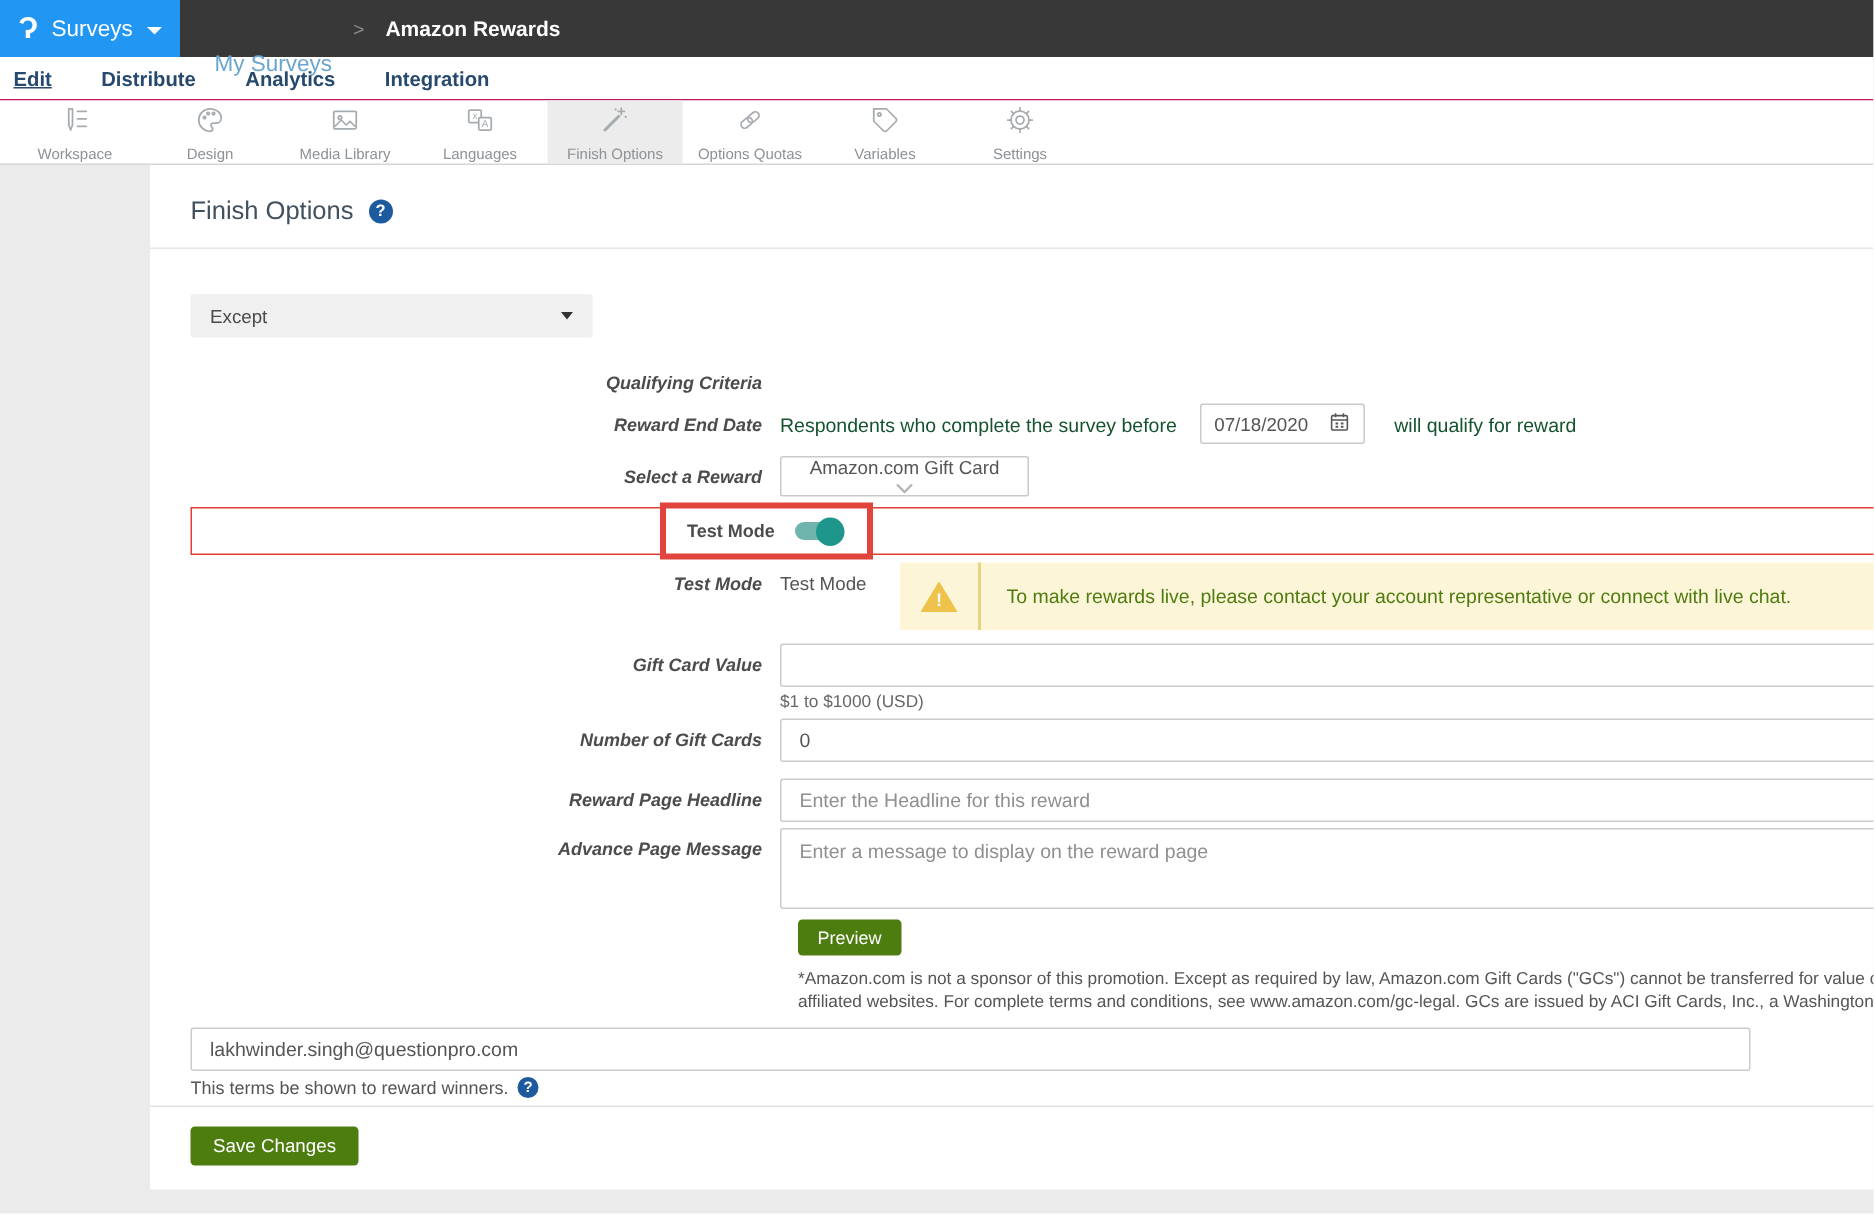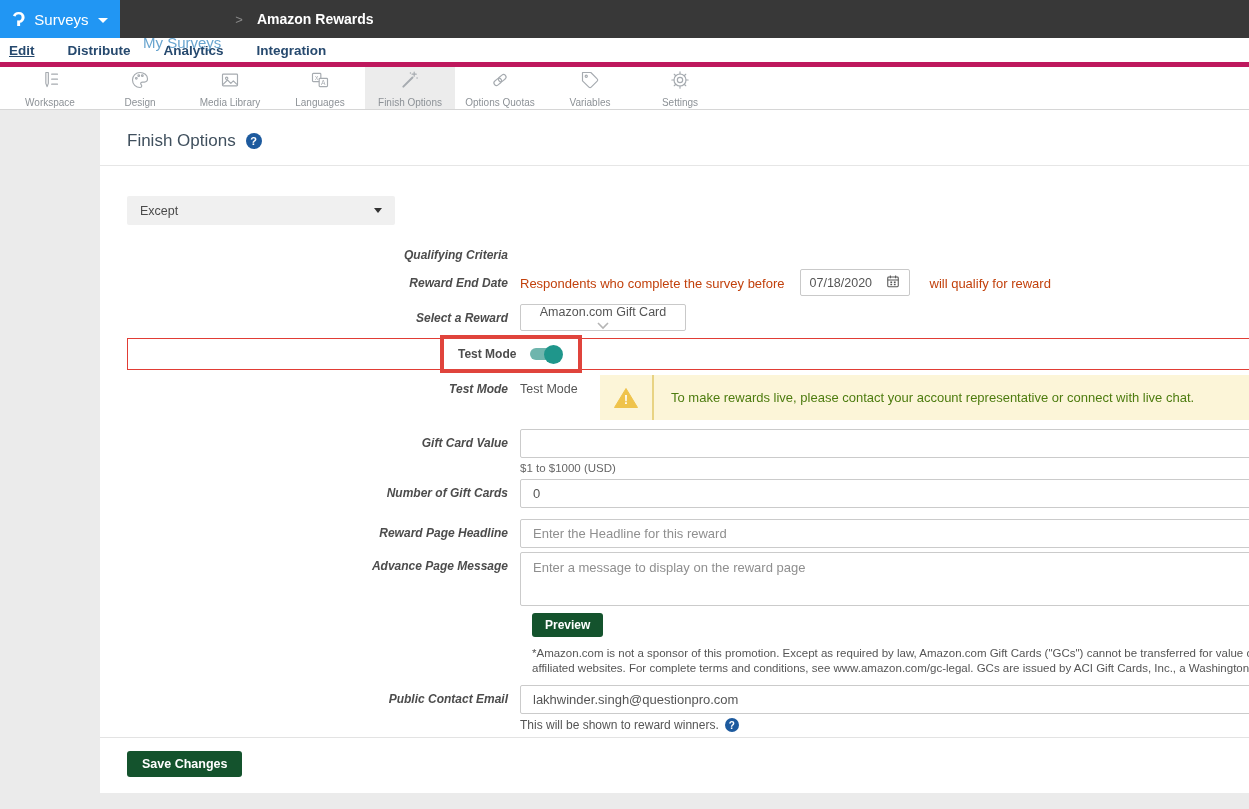--- a/index.html
+++ b/index.html
@@ -14,21 +14,21 @@
   .logo-box { width: 120px; background: #2196f3; display: flex; align-items: center; justify-content: center; gap: 9px; color: #fff; cursor: pointer; }
   .logo-glyph { font-size: 20px; font-weight: 700; line-height: 1; }
   .product-name { font-size: 15px; }
   .caret-down { width: 0; height: 0; border-left: 5px solid transparent; border-right: 5px solid transparent; border-top: 5px solid #fff; margin-top: 2px; }
   .breadcrumb { display: flex; align-items: center; gap: 14px; margin-left: 23px; }
   .bc-parent { color: #6aa5cf; font-size: 15px; cursor: pointer; margin-top: 46px; }
   .bc-sep { color: #8a8a8a; font-size: 13px; }
   .bc-current { color: #ffffff; font-size: 14px; font-weight: 600; }
 
   
-  .navbar { height: 29px; background: #fff; border-bottom: 5px solid #be185d; display: flex; align-items: center; padding-left: 9px; }
+  .navbar { height: 29px; background: #fff; border-bottom: 1px solid #be185d; display: flex; align-items: center; padding-left: 9px; }
   .nav-tab { font-size: 13.5px; font-weight: 700; color: #26496e; margin-right: 33px; cursor: pointer; }
   .nav-tab.active { text-decoration: underline; }
 
   
   .toolbar { height: 43px; background: #fff; border-bottom: 1px solid #d6d6d6; display: flex; padding-left: 5px; }
   .tool-item { width: 90px; display: flex; flex-direction: column; align-items: center; justify-content: center; gap: 3px; cursor: pointer; padding-top: 2px; }
   .tool-item.selected { background: #ececec; }
   .tool-item svg { stroke: #a6abb0; fill: none; stroke-width: 1.4; stroke-linecap: round; stroke-linejoin: round; }
   .tool-label { font-size: 10px; color: #8d9297; white-space: nowrap; }
 
@@ -43,21 +43,21 @@
   .help-icon.small { width: 14px; height: 14px; font-size: 10px; }
   .title-divider { border: none; border-top: 1px solid #e6e6e6; margin: 14px 0 0 -27px; width: 1500px; }
 
   .rewards-dd { margin-top: 30px; width: 268px; height: 29px; background: #f0f0f0; border-radius: 2px; display: flex; align-items: center; justify-content: space-between; padding: 0 13px; cursor: pointer; }
   .rewards-dd-label { font-size: 12.5px; color: #4a4a4a; }
   .caret-down-dark { width: 0; height: 0; border-left: 4.5px solid transparent; border-right: 4.5px solid transparent; border-top: 5px solid #333; }
 
   .form { margin-top: 16px; }
   .row { display: flex; align-items: flex-start; }
   .lbl { width: 393px; text-align: right; padding-right: 12px; font-weight: 700; font-size: 12px; color: #4c4c4c; padding-top: 7px; white-space: nowrap; font-style: italic; }
-  .fieldtext { font-size: 13px; color: #c2410c; padding-top: 7px; }
+  .fieldtext { font-size: 13px; color: #14532d; padding-top: 7px; }
 
   .select { height: 27px; border: 1px solid #c9c9c9; border-radius: 2px; background: #fff; display: inline-flex; align-items: center; justify-content: space-between; padding: 0 10px; font-size: 12.5px; color: #555; cursor: pointer; }
   .sel-qc { width: 181px; }
   .sel-reward { width: 166px; flex-direction: column; }
   .chev svg { stroke: #b5b5b5; fill: none; stroke-width: 1.6; }
 
   .date-input { width: 110px; height: 27px; border: 1px solid #c9c9c9; border-radius: 2px; margin-left: 15px; display: flex; align-items: center; justify-content: space-between; padding: 0 9px; font-size: 12.5px; color: #555; cursor: text; }
   .date-input svg { stroke: #555; fill: none; stroke-width: 1.2; }
   .suffix-text { margin-left: 20px; }
 
@@ -82,21 +82,21 @@
   textarea.txt-area { width: 1040px; height: 54px; border: 1px solid #cbcbcb; border-radius: 2px; padding: 7px 12px; font-size: 13px; color: #555; font-family: "Liberation Sans", sans-serif; resize: none; outline: none; }
   .field-col { display: flex; flex-direction: column; }
   .helper { font-size: 11.5px; color: #666; margin-top: 4px; }
   .helper-flex { display: flex; align-items: center; gap: 6px; font-size: 12px; color: #555; margin-top: 4px; }
 
   .gift-row { margin-top: 9px; }
   .num-row { margin-top: 5px; }
   .headline-row { margin-top: 11px; }
   .message-row { margin-top: 4px; }
 
-  .btn { background: #14532d; color: #fff; border: none; border-radius: 3px; font-family: "Liberation Sans", sans-serif; cursor: pointer; font-weight: bold; }
+  .btn { background: #4d7c0f; color: #fff; border: none; border-radius: 3px; font-family: "Liberation Sans", sans-serif; cursor: pointer; }
   .btn-preview { margin: 7px 0 0 405px; height: 24px; padding: 0 13px; font-size: 12px; }
   .btn-save { margin: 13px 0 0 0; height: 26px; padding: 0 15px; font-size: 12.5px; }
 
   .disclaimer { margin: 9px 0 0 405px; font-size: 11.5px; color: #555; line-height: 15px; }
   .disclaimer div { white-space: nowrap; }
 
   .email-row { margin-top: 9px; }
   .bottom-divider { border: none; border-top: 1px solid #e3e3e3; margin: 5px 0 0 -27px; width: 1500px; }
 </style>
 </head>
@@ -297,25 +297,24 @@
         <button class="btn btn-preview">Preview</button>
 
         
         <div class="disclaimer">
           <div>*Amazon.com is not a sponsor of this promotion. Except as required by law, Amazon.com Gift Cards ("GCs") cannot be transferred for value or redeemed for cash. GCs may be used only for purchases of eligible goods at Amazon.com or certain of its</div>
           <div>affiliated websites. For complete terms and conditions, see www.amazon.com/gc-legal. GCs are issued by ACI Gift Cards, Inc., a Washington corporation.</div>
         </div>
 
         
         <div class="row email-row">
-          <div class="lbl">Public Contact Email</div>
           <div class="field-col">
             <input class="txt-input" type="text" value="lakhwinder.singh@questionpro.com" style="">
             <span class="helper-flex">
-              <span>This will be shown to reward winners.</span>
+              <span>This terms be shown to reward winners.</span>
               <span class="help-icon small">?</span>
             </span>
           </div>
         </div>
 
         <hr class="bottom-divider">
 
         
         <button class="btn btn-save">Save Changes</button>
 

